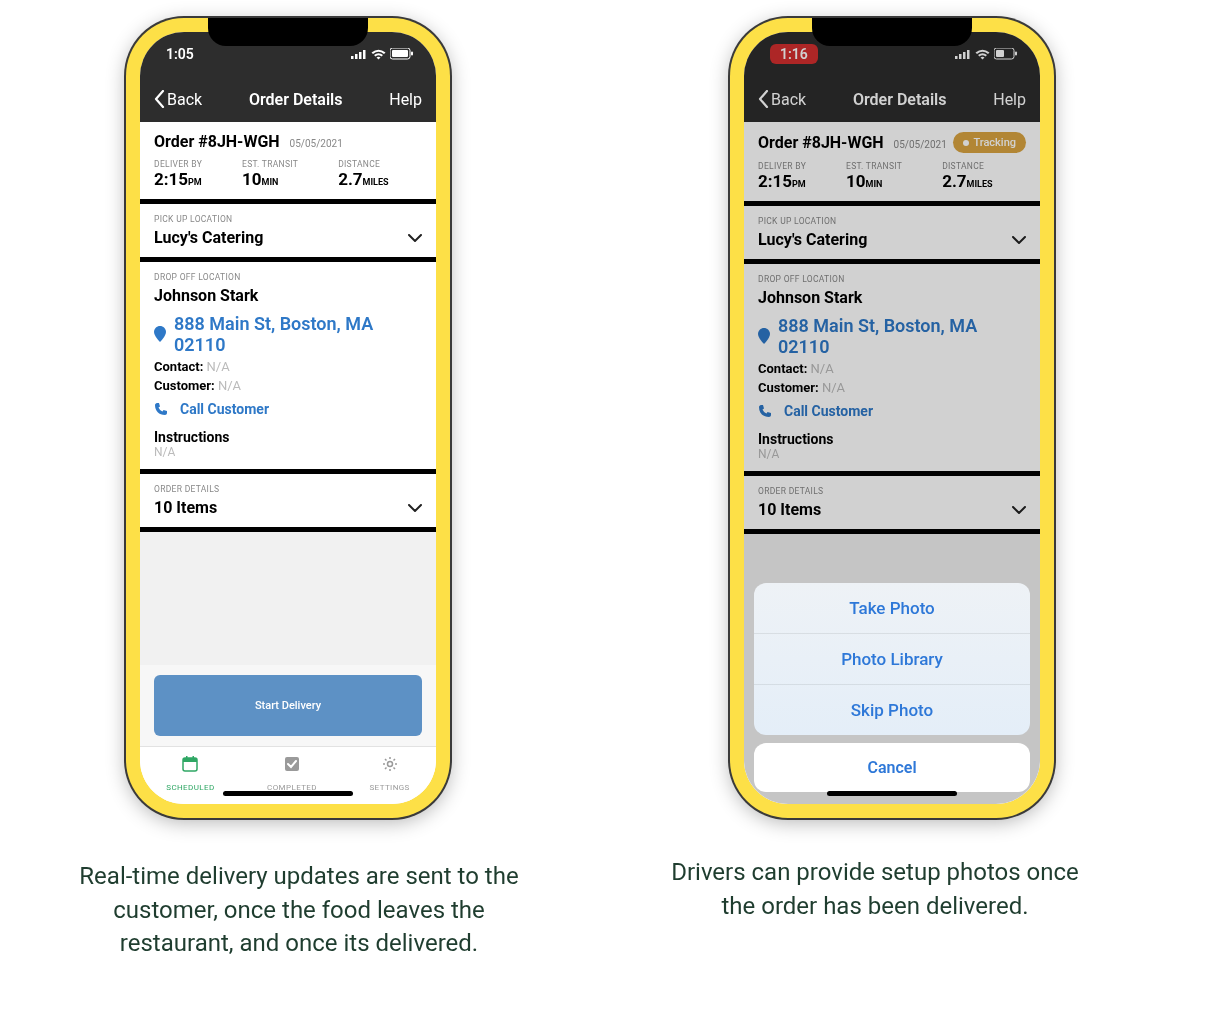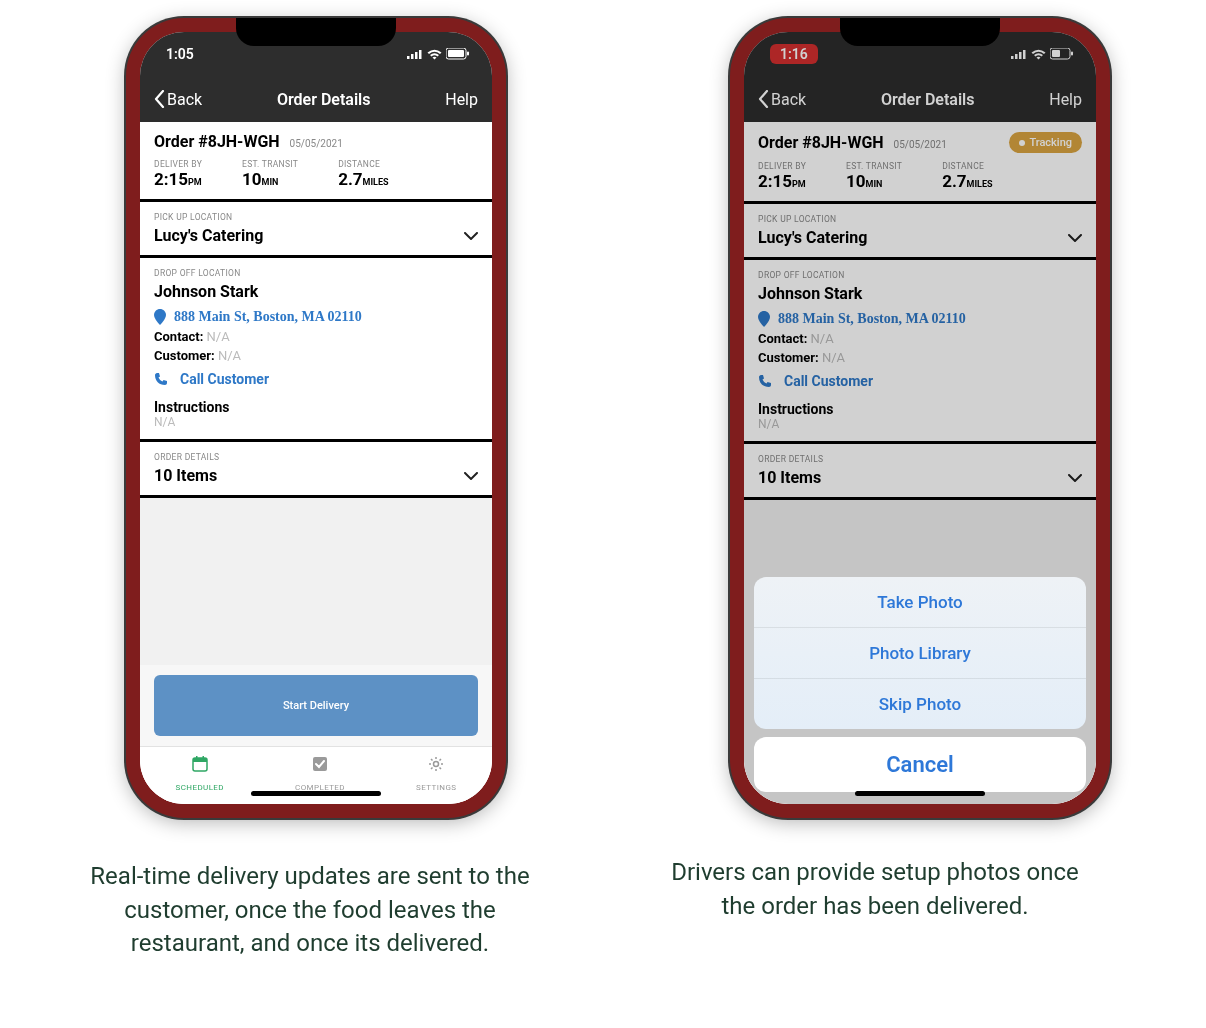--- a/index.html
+++ b/index.html
@@ -10,30 +10,30 @@
     height: 1028px;
     position: relative;
   }
   .caption {
     position: absolute;
     color: #1f3d2f;
     font-size: 24px;
     text-align: center;
     line-height: 1.4;
   }
-  .caption.left { left: 65px; top: 860px; width: 490px; }
+  .caption.left { left: 54px; top: 860px; width: 490px; }
   .caption.right { left: 660px; top: 856px; width: 430px; }
 
   
   .phone {
     position: absolute;
-    width: 380px;
+    width: 324px;
     height: 800px;
     border-radius: 58px;
-    background: #7f1d1d;
+    background: #fde047;
     box-shadow: 0 0 0 2px #3a3a3a, 0 4px 20px rgba(0,0,0,.3);
     padding: 14px;
     top: 18px;
   }
   .phone.left { left: 126px; }
   .phone.right { left: 730px; }
 
   .screen {
     width: 100%;
     height: 100%;
@@ -87,21 +87,21 @@
     justify-content: space-between;
     padding: 0 14px;
     font-size: 16px;
   }
   .nav-back { display: flex; align-items: center; gap: 2px; font-weight: 400; }
   .nav-title { font-weight: 600; }
   .nav-help { font-weight: 400; }
 
   
   .content { flex: 1; overflow: hidden; display: flex; flex-direction: column; background: #f7f7f7; }
-  .section { background: #fff; border-bottom: 3px solid #000000; padding: 10px 14px; }
+  .section { background: #fff; border-bottom: 5px solid #000000; padding: 10px 14px; }
   .order-header-row { display: flex; align-items: center; justify-content: space-between; }
   .order-number { font-weight: 700; font-size: 16px; }
   .order-date { font-size: 10px; color: #888; margin-left: 6px; font-weight: 400; }
   .tracking-badge {
     background: #d9a441;
     color: #fff;
     font-size: 11px;
     font-weight: 500;
     padding: 4px 10px;
     border-radius: 12px;
@@ -113,21 +113,21 @@
 
   .metrics { display: flex; gap: 40px; margin-top: 8px; }
   .metric-label { font-size: 8.5px; color: #888; letter-spacing: .3px; }
   .metric-value { font-weight: 700; font-size: 17px; }
   .metric-unit { font-size: 9px; font-weight: 700; }
 
   .label-sm { font-size: 8.5px; color: #888; letter-spacing: .3px; margin-bottom: 4px; }
   .loc-name { font-weight: 700; font-size: 16px; }
   .expand-row { display: flex; justify-content: space-between; align-items: center; }
 
-  .addr-row { display: flex; gap: 8px; margin-top: 8px; color: #2e78c7; font-weight: 600; font-size: 14px; font-family: Liberation Serif, serif; }
+  .addr-row { display: flex; align-items: center; gap: 8px; margin-top: 8px; color: #2e78c7; font-weight: 600; font-size: 18px; }
   .kv { font-size: 13px; margin-top: 4px; }
   .kv .k { font-weight: 700; }
   .kv .v { color: #bbb; }
   .call-row { display: flex; align-items: center; gap: 12px; margin-top: 8px; color: #2e78c7; font-weight: 700; font-size: 14px; }
   .instr-label { font-weight: 700; font-size: 14px; margin-top: 12px; }
   .instr-val { color: #bbb; font-size: 12px; }
 
   .spacer { flex: 1; background: #f1f1f1; }
 
   .primary-btn {
@@ -194,21 +194,21 @@
     font-weight: 500;
     border-bottom: 1px solid rgba(0,0,0,.08);
   }
   .sheet-btn:last-child { border-bottom: none; }
   .sheet-cancel {
     background: #fff;
     border-radius: 12px;
     text-align: center;
     padding: 15px;
     color: #2e78d8;
-    font-size: 22px;
+    font-size: 16px;
     font-weight: 600;
   }
 
   svg { display: block; }
 </style>
 </head>
 <body>
 
 <div class="phone left">
   <div class="notch"></div>

